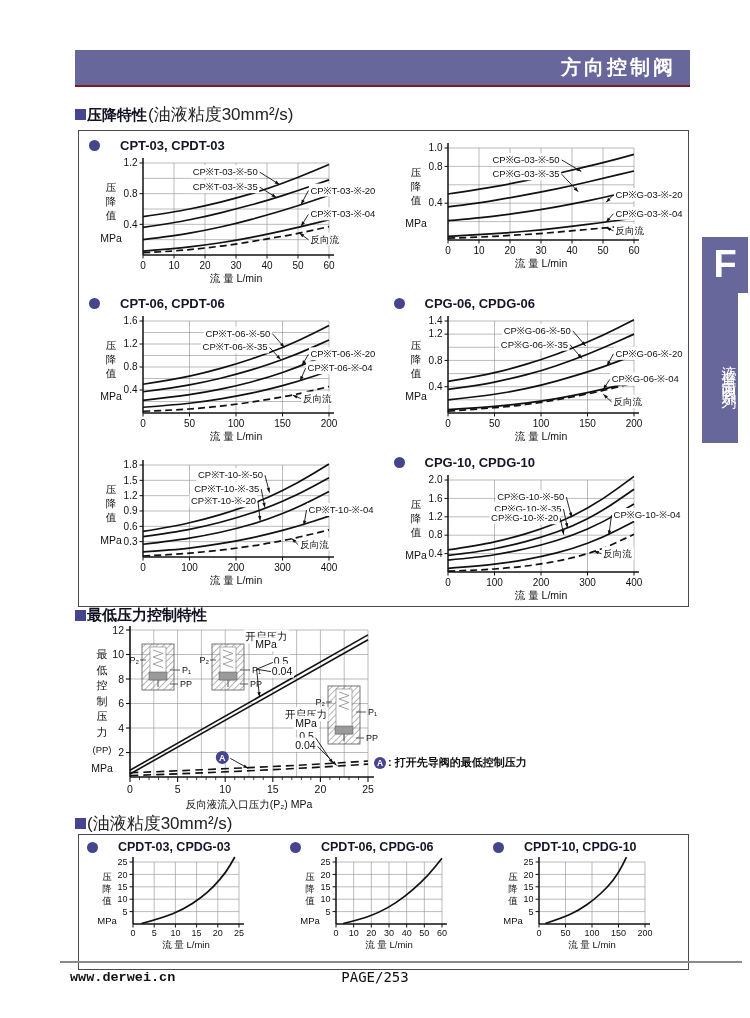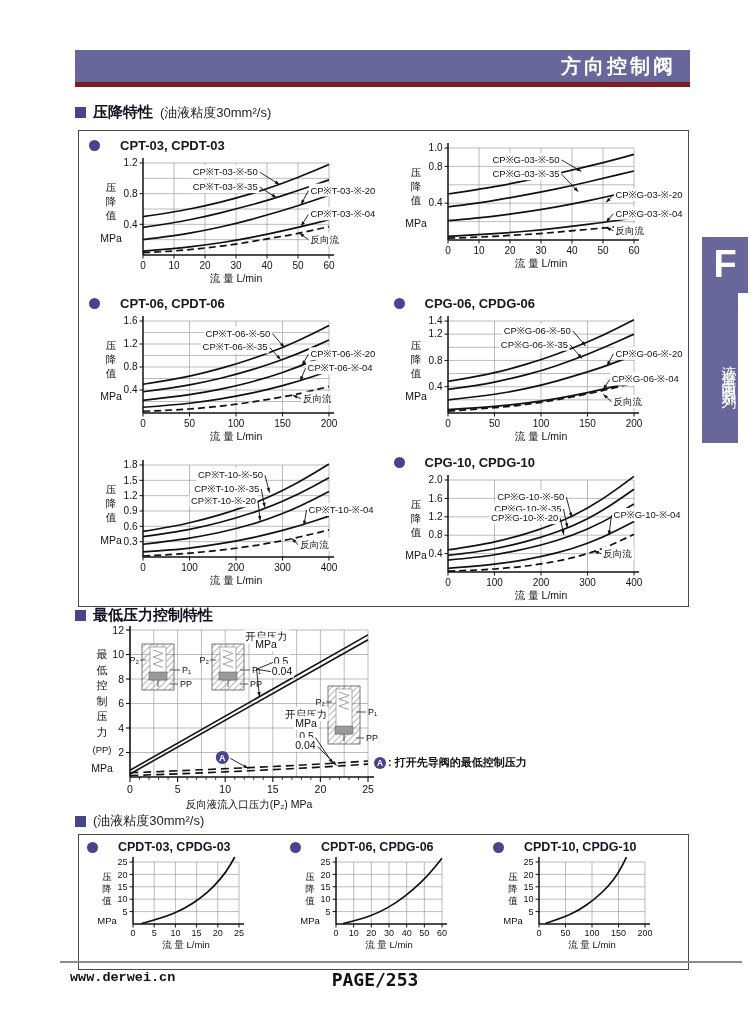--- a/index.html
+++ b/index.html
@@ -1,37 +1,37 @@
 <!DOCTYPE html>
 <html><head>
 <meta charset="utf-8">
 <style>
   *{margin:0;padding:0;box-sizing:border-box}
   html,body{width:750px;background:#fff;font-family:"Liberation Sans",sans-serif;color:#111}
   .page{position:relative;width:750px;height:1018px;background:#fff;overflow:hidden}
-  .banner{position:absolute;left:75px;top:50px;width:615px;height:37px;background:#68679c;border-bottom:5px solid #7f1d1d;display:flex;align-items:center;justify-content:flex-end;padding-right:14px}
+  .banner{position:absolute;left:75px;top:50px;width:615px;height:37px;background:#68679c;border-bottom:2px solid #7f1d1d;display:flex;align-items:center;justify-content:flex-end;padding-right:14px}
   .banner span{color:#fff;font-size:20px;font-weight:bold;letter-spacing:3px}
   .tab-letter{position:absolute;left:702px;top:237px;width:46px;height:56px;background:#68679c;color:#fff;font-size:38px;font-weight:bold;text-align:center;line-height:54px}
   .tab-text{position:absolute;left:702px;top:293px;width:36px;height:150px;background:#68679c;color:#fff;font-size:15px;writing-mode:vertical-rl;text-orientation:upright;letter-spacing:5px;display:flex;justify-content:center;padding-top:5px}
-  .sec{position:absolute;left:75px;display:flex;align-items:baseline;gap:7px}
+  .sec{position:absolute;left:75px;display:flex;align-items:baseline;gap:1px}
   .sq{width:11px;height:11px;background:#45448c;align-self:center;flex:none}
   .sec-t{font-size:15px;font-weight:bold;color:#101020}
-  .sec-n{font-size:13px;color:#222}
+  .sec-n{font-size:17px;color:#222}
   .box-top{position:absolute;left:78px;top:130px;width:611px;height:477px;border:1.2px solid #4a4a4a;display:grid;grid-template-columns:1fr 1fr;grid-template-rows:1fr 1fr 1fr}
   .box-bot{position:absolute;left:78px;top:834px;width:611px;height:136px;border:1.2px solid #4a4a4a;display:grid;grid-template-columns:1fr 1fr 1fr}
   .cell{padding:7px 0 0 10px;overflow:hidden}
   .bcell{padding:5px 0 0 8px;overflow:hidden}
   .cell-title{display:flex;align-items:center;gap:20px;font-size:13px;font-weight:bold;color:#15152a}
   .bcell .cell-title{font-size:12.5px}
   .bullet{width:11px;height:11px;border-radius:50%;background:#45448c;display:inline-block;flex:none}
   .midchart{position:absolute;left:78px;top:622px}
   svg{display:block;font-family:"Liberation Sans",sans-serif}
   .footer{position:absolute;left:60px;top:961px;width:682px;border-top:2px solid #8a8a8a;height:40px}
   .footer .fl{position:absolute;left:10px;top:7px;font-family:Liberation Mono, monospace;font-weight:bold;font-size:13.5px}
-  .footer .fc{position:absolute;left:315px;top:6px;transform:translateX(-50%);font-family:"DejaVu Sans Mono",monospace;font-weight:bold;font-size:18px}
+  .footer .fc{position:absolute;left:315px;top:6px;transform:translateX(-50%);font-family:"DejaVu Sans Mono",monospace;font-weight:normal;font-size:14px}
 </style>
 </head>
 <body>
 
 <div class="page">
 
   <div class="banner">
     <span>方向控制阀</span>
   </div>
 

